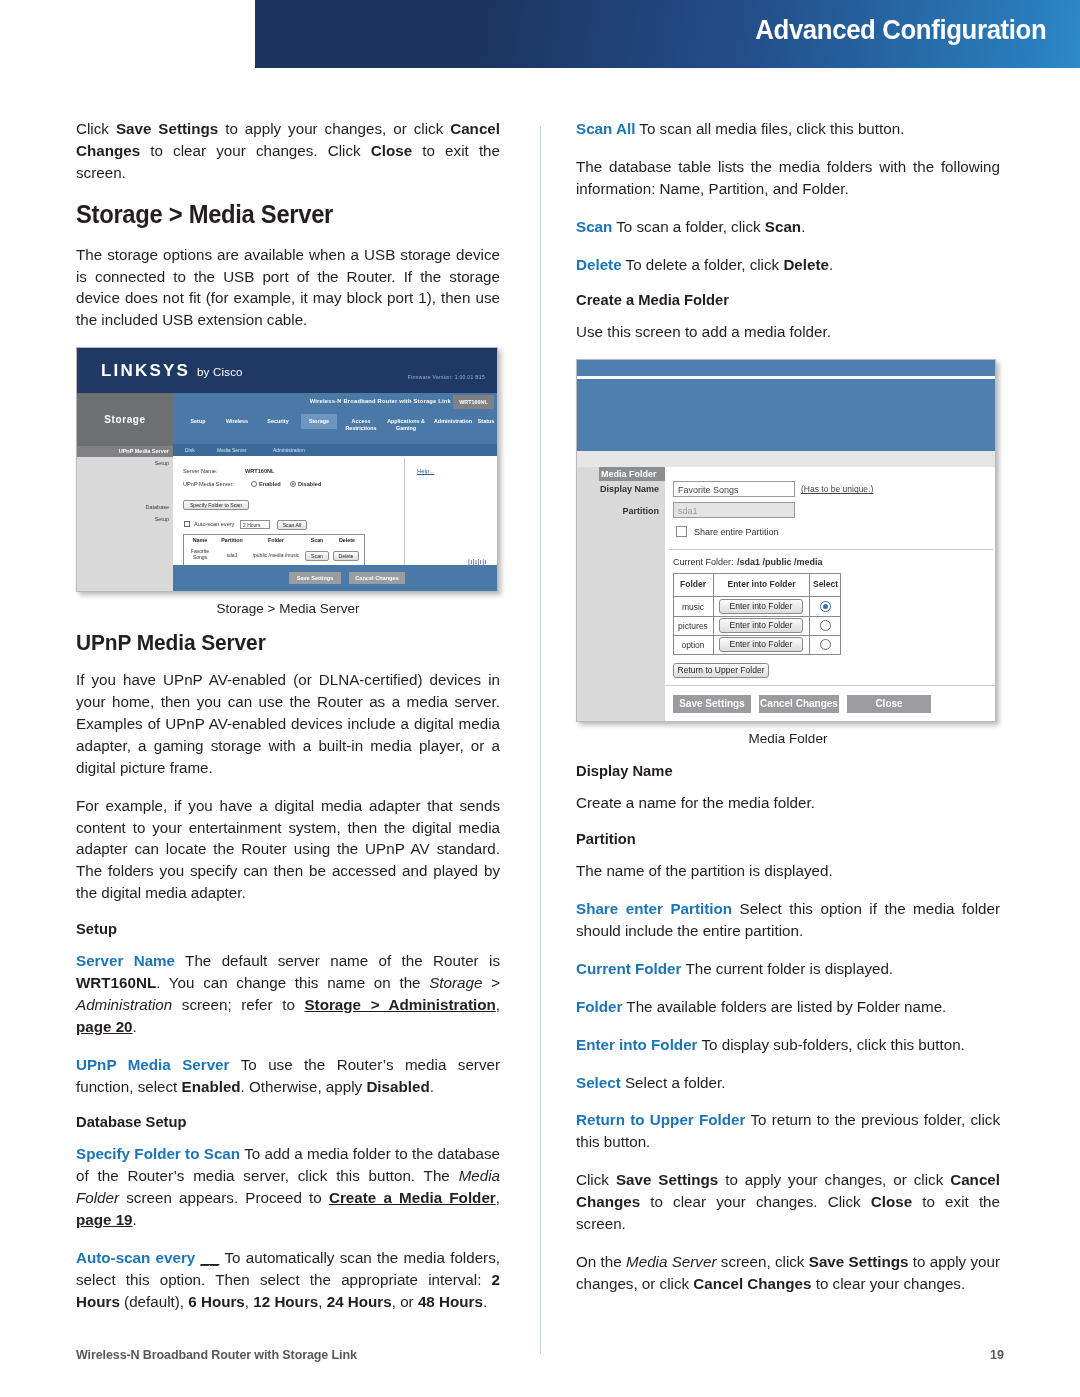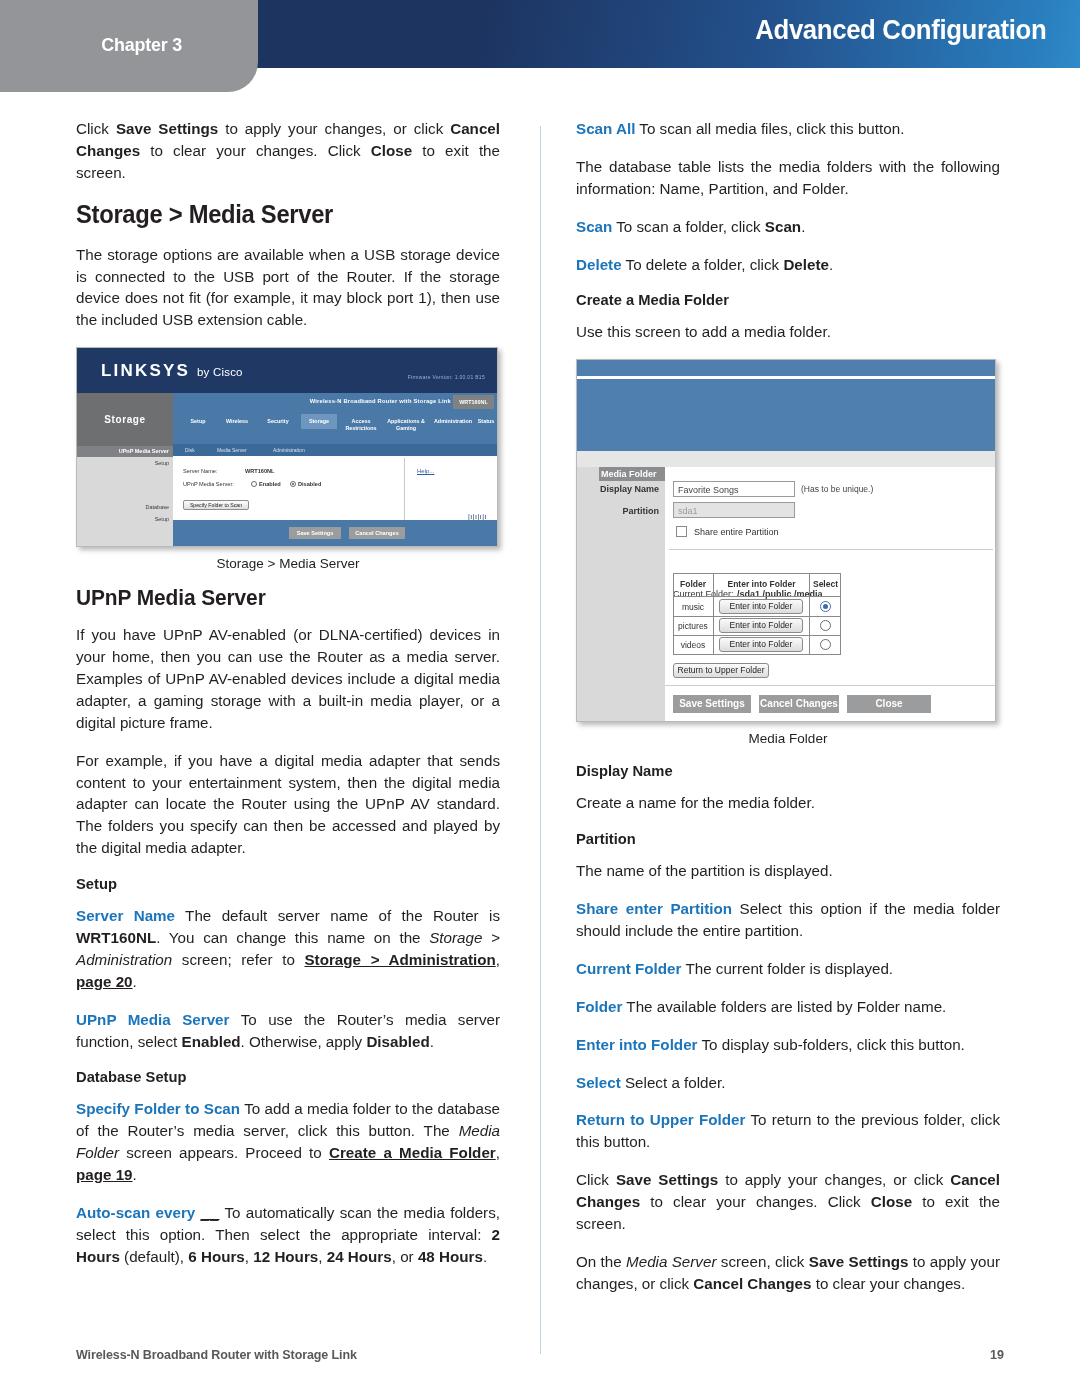--- a/index.html
+++ b/index.html
@@ -94,21 +94,21 @@
 
   
   .figure { margin:6px 0 14px 0; }
   .figcap {
     text-align:center; font-size:13.5px; color:#231f20;
     margin-top:9px; font-family:"Liberation Sans", sans-serif;
   }
 
   
   .shot1 {
-    position:relative; width:422px; height:200px;
+    position:relative; width:422px; height:245px;
     background:#ffffff;
     border:1px solid #b9b9b9;
     box-shadow:3px 3px 5px rgba(0,0,0,0.28);
     overflow:hidden;
     filter:blur(0.35px);
     margin-top:16px;
   }
   .s1-top { position:absolute; left:0; top:0; width:100%; height:45px; background:#1f3864; }
   .s1-logo {
     position:absolute; left:24px; top:13px;
@@ -183,21 +183,21 @@
   .s2-main   { position:absolute; left:88px; top:107px; width:332px; height:256px; background:#ffffff; }
   .s2-input {
     position:absolute; border:1px solid #9a9a9a; background:#ffffff;
     font-size:9px; color:#444; padding:1px 4px; height:16px; line-height:14px;
   }
   .s2-input.disabled { background:#e3e3e3; color:#9c9c9c; }
   .s2-hint { position:absolute; font-size:8.5px; color:#444; }
   .s2-chk  { position:absolute; width:11px; height:11px; border:1px solid #8a8a8a; background:#fff; }
   .s2-chklbl { position:absolute; font-size:9px; color:#333; }
   .s2-hr   { position:absolute; height:1px; background:#cfcfcf; }
-  .s2-cur  { position:absolute; font-size:9px; color:#333;margin-top:32px; }
+  .s2-cur  { position:absolute; font-size:9px; color:#333; }
   .s2-tbl  { position:absolute; border:1px solid #8a8a8a; }
   .s2-cell { position:absolute; font-size:8.5px; color:#333; text-align:center; }
   .s2-cell.hdr { font-weight:bold; }
   .s2-btn {
     position:absolute; background:linear-gradient(#fbfbfb,#dcdcdc);
     border:1px solid #8a8a8a; border-radius:3px;
     font-size:8.5px; color:#1c1c1c; text-align:center; height:15px; line-height:13px;
   }
   .s2-radio { position:absolute; width:11px; height:11px; border:1px solid #6c6c6c; border-radius:50%; background:#fff; }
   .s2-radio.sel { border:1px solid #4a6fa5; }
@@ -209,23 +209,20 @@
   .footer { position:absolute; left:76px; top:1348px; width:928px; }
   .footer-left  { position:absolute; left:0; top:0; font-size:12.5px; font-weight:bold; color:#58595b; letter-spacing:-0.1px; }
   .footer-right { position:absolute; right:0; top:0; font-size:12.5px; font-weight:bold; color:#58595b; }
 </style>
 </head>
 <body>
 
 <div class="header">
   <div class="header-bar"></div>
   <div class="header-title">Advanced Configuration</div>
-  <div class="chapter-tab">
-    <div class="chapter-label">Chapter 3</div>
-  </div>
 </div>
 
 <div class="divider"></div>
 
 <div class="col col-left">
 
   <p class="body"><span>Click </span><span class="b">Save Settings</span><span> to apply your changes, or click </span><span class="b">Cancel Changes</span><span> to clear your changes. Click </span><span class="b">Close</span><span> to exit the screen.</span></p>
 
   <h1 class="sec">Storage &gt; Media Server</h1>
 
@@ -345,21 +342,21 @@
       <div class="s2-gray"></div>
       <div class="s2-left"></div>
       <div class="s2-tabhi"></div>
       <div class="s2-tabtxt">Media Folder</div>
       <div class="s2-lbl" style="top:124px;">Display Name</div>
       <div class="s2-lbl" style="top:146px;">Partition</div>
 
       <div class="s2-main"></div>
 
       <div class="s2-input" style="left:96px;top:121px;width:122px;">Favorite Songs</div>
-      <div class="s2-hint" style="left:224px;top:124px;">(Has to be unique.)</div>
+      <div class="s2-hint" style="left:224px;top:124px;text-decoration:underline;">(Has to be unique.)</div>
       <div class="s2-input disabled" style="left:96px;top:142px;width:122px;">sda1</div>
 
       <div class="s2-chk" style="left:99px;top:166px;"></div>
       <div class="s2-chklbl" style="left:117px;top:167px;">Share entire Partition</div>
 
       <div class="s2-hr" style="left:92px;top:189px;width:324px;"></div>
 
       <div class="s2-cur" style="left:96px;top:197px;">Current Folder:</div>
       <div class="s2-cur" style="left:160px;top:197px;font-weight:bold;">/sda1 /public /media</div>
 
@@ -375,21 +372,21 @@
       <div class="s2-cell hdr" style="left:233px;top:219px;width:31px;">Select</div>
 
       <div class="s2-cell" style="left:96px;top:242px;width:40px;">music</div>
       <div class="s2-btn" style="left:142px;top:239px;width:84px;">Enter into Folder</div>
       <div class="s2-radio sel" style="left:243px;top:241px;"></div>
 
       <div class="s2-cell" style="left:96px;top:261px;width:40px;">pictures</div>
       <div class="s2-btn" style="left:142px;top:258px;width:84px;">Enter into Folder</div>
       <div class="s2-radio" style="left:243px;top:260px;"></div>
 
-      <div class="s2-cell" style="left:96px;top:280px;width:40px;">videos</div>
+      <div class="s2-cell" style="left:96px;top:280px;width:40px;">option</div>
       <div class="s2-btn" style="left:142px;top:277px;width:84px;">Enter into Folder</div>
       <div class="s2-radio" style="left:243px;top:279px;"></div>
 
       <div class="s2-btn" style="left:96px;top:303px;width:96px;">Return to Upper Folder</div>
 
       <div class="s2-foot"></div>
       <div class="s2-fbtn" style="left:96px;width:78px;">Save Settings</div>
       <div class="s2-fbtn" style="left:182px;width:80px;">Cancel Changes</div>
       <div class="s2-fbtn" style="left:270px;width:84px;">Close</div>
     </div>

